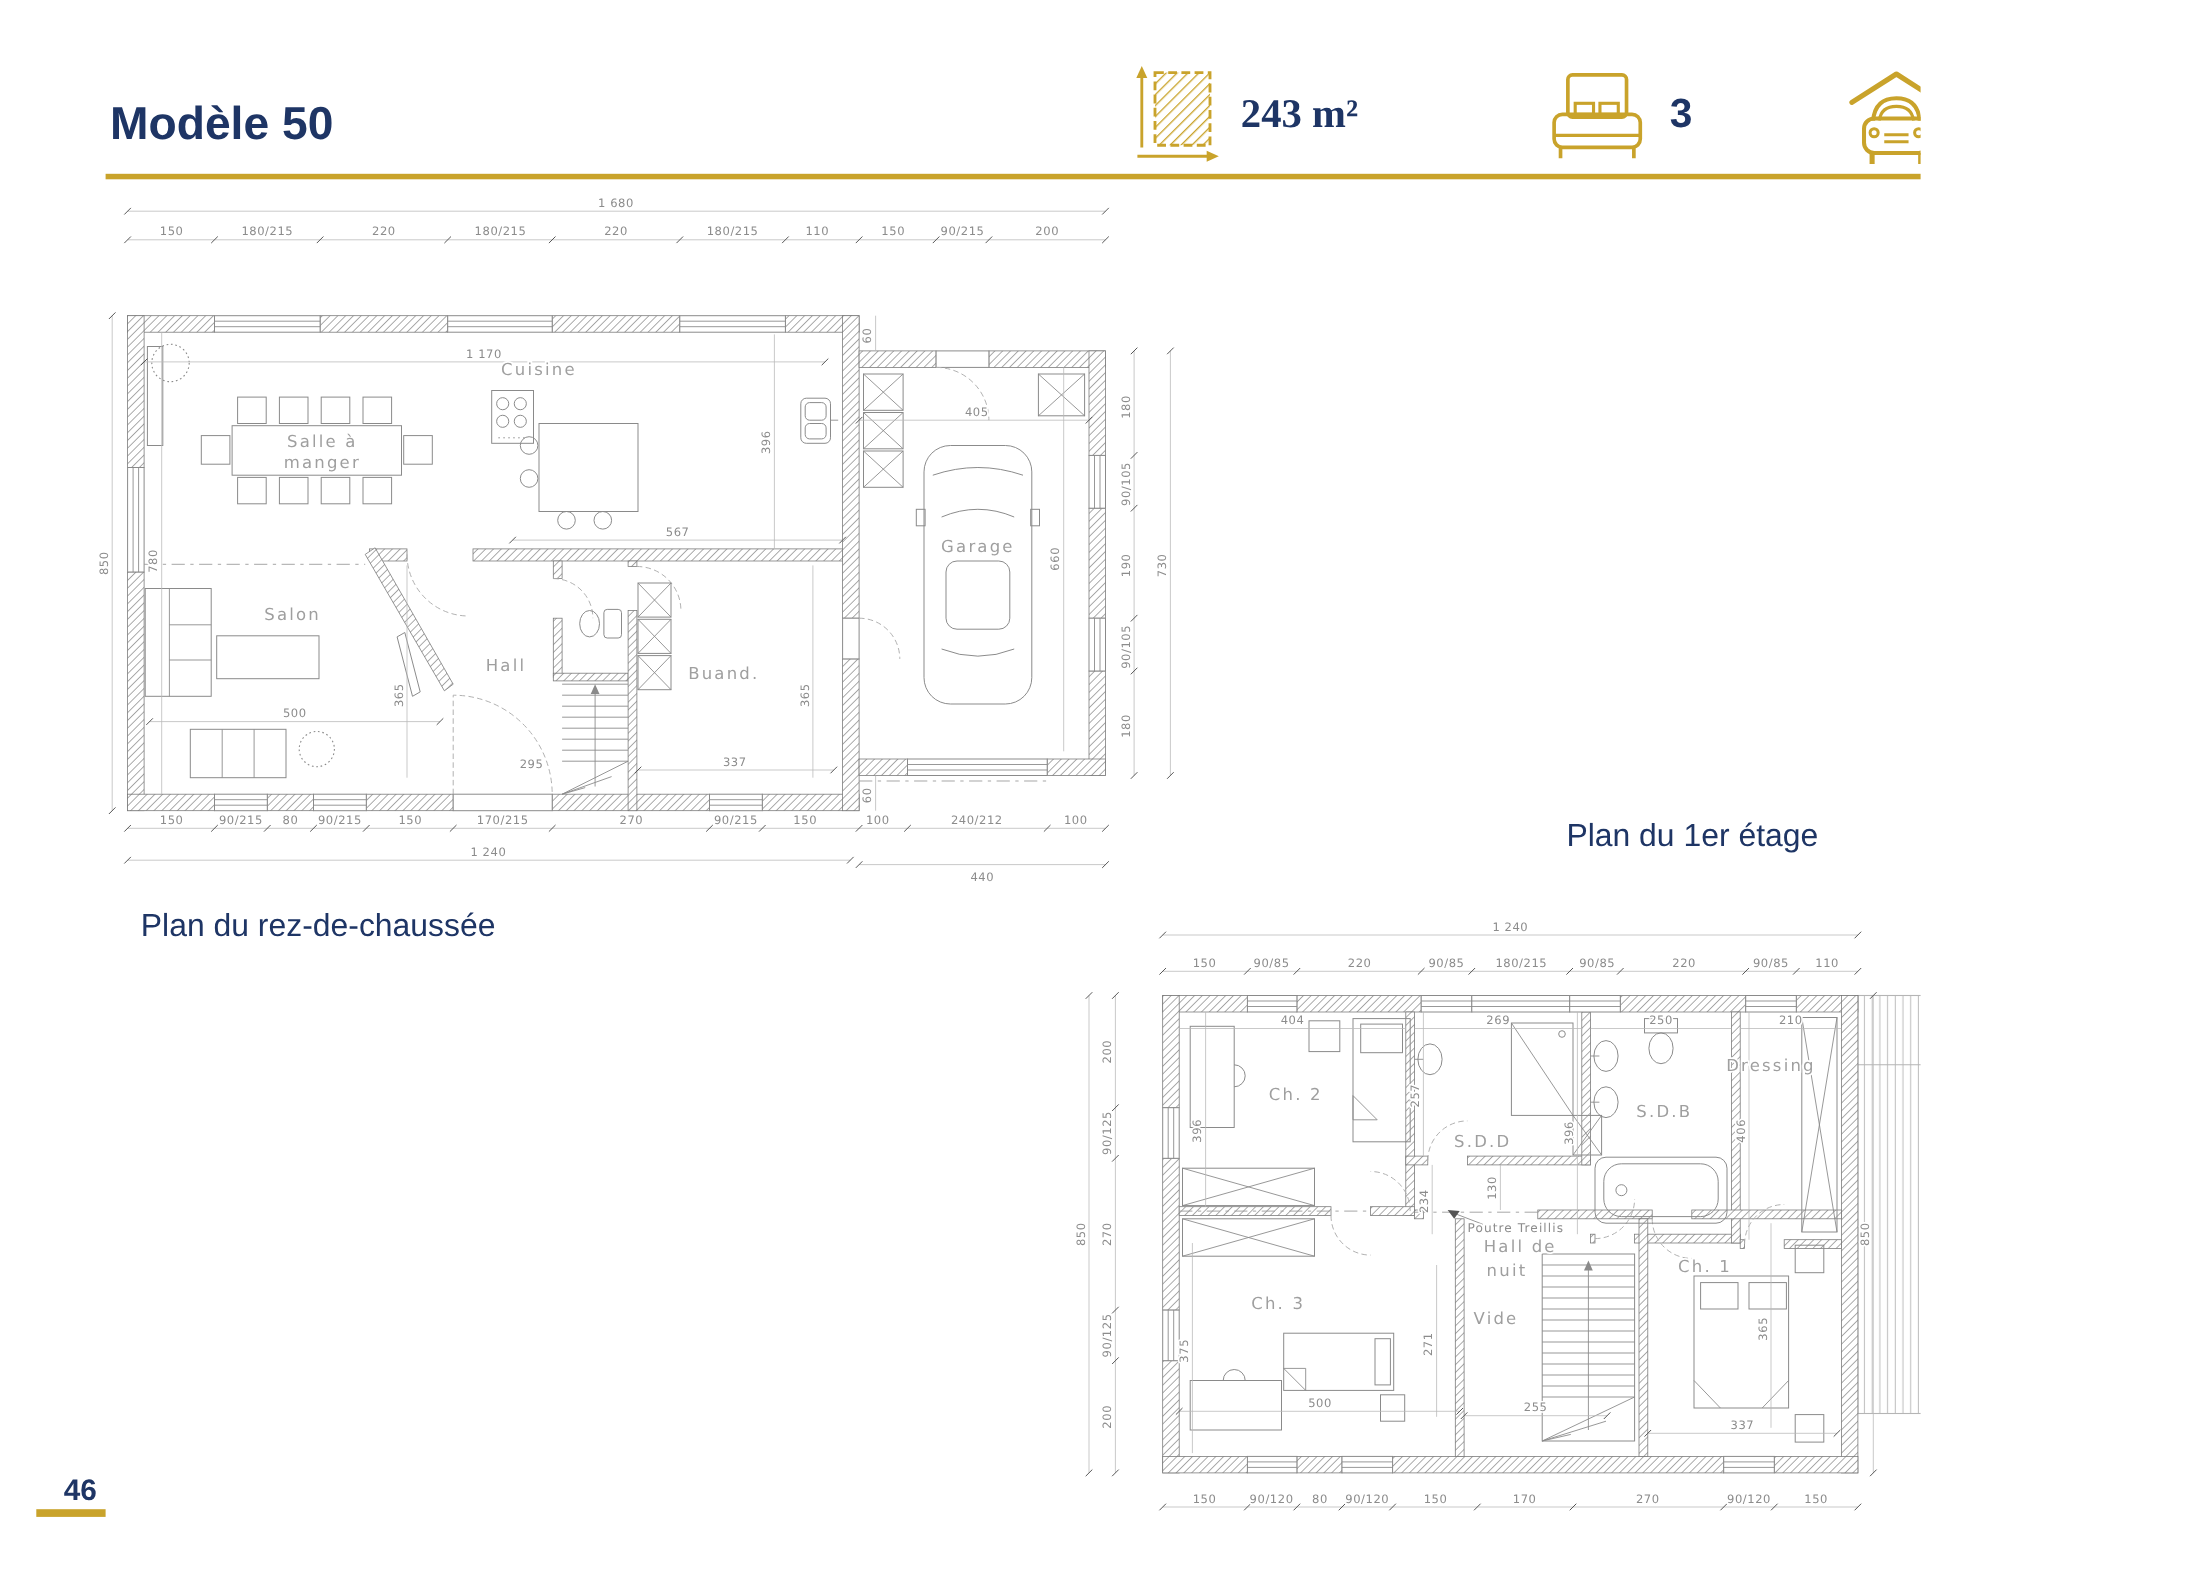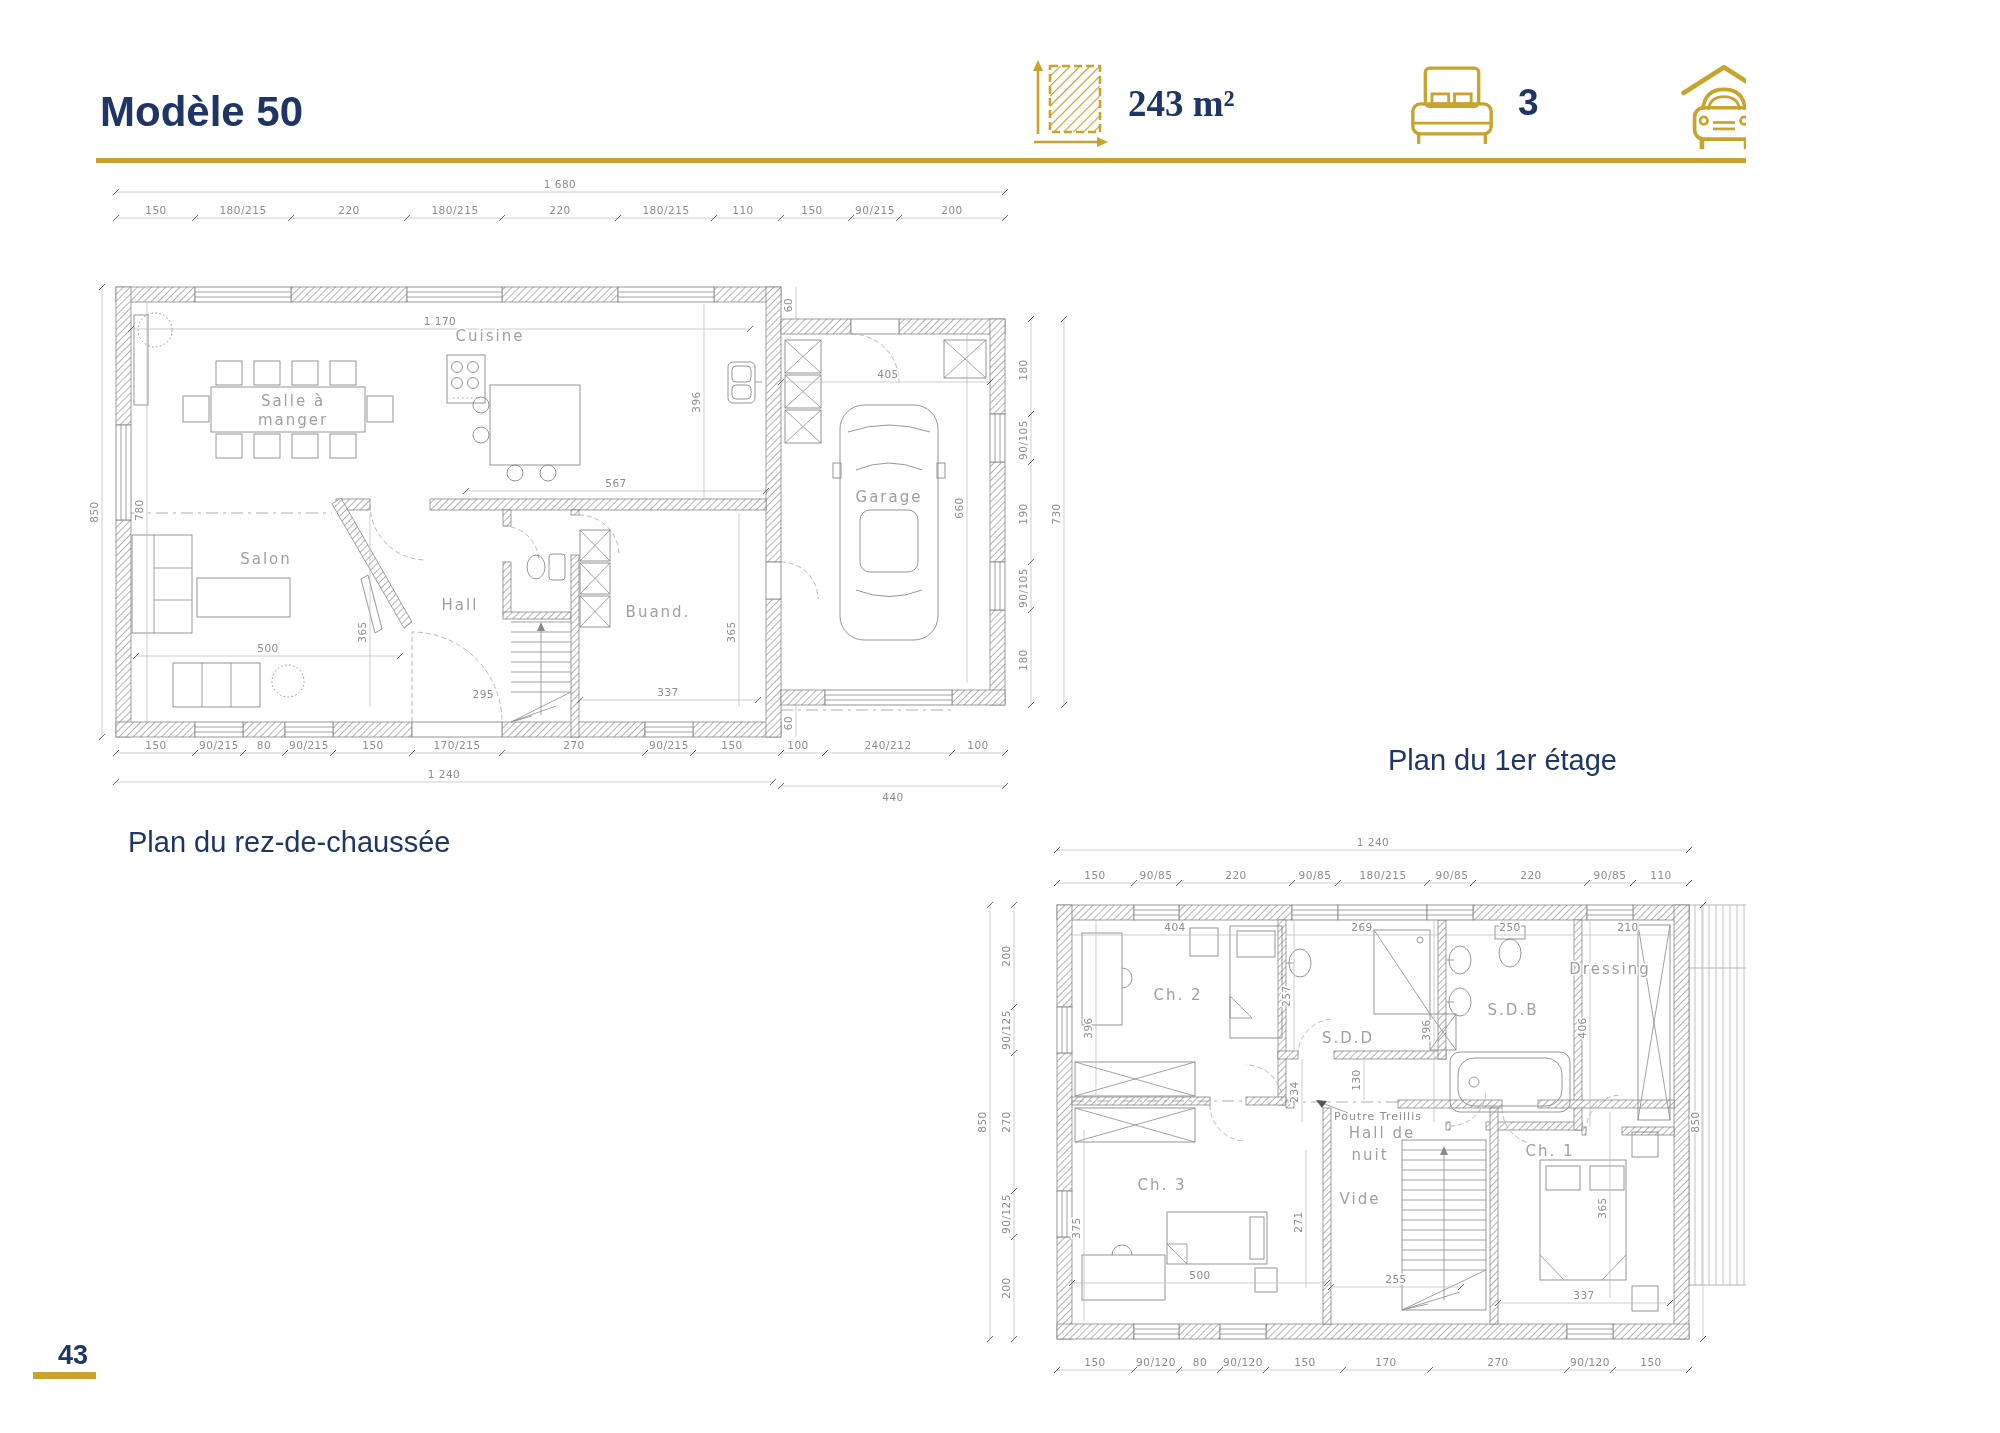--- a/index.html
+++ b/index.html
@@ -6,21 +6,21 @@
   #page{position:relative;width:1746px;height:1433px;background:#fff;overflow:hidden;
         font-family:"Liberation Sans",sans-serif;}
   #title{position:absolute;left:100px;top:88px;font-size:42px;font-weight:600;color:#1e3565;}
   #rule{position:absolute;left:96px;top:158px;width:1810px;height:5px;background:#c9a32b;}
   .stat{position:absolute;font-size:37px;font-weight:600;color:#1e3565;}
   #area-val{left:1128px;top:82px;font-family:Liberation Serif, serif;}
   #bed-val{left:1518px;top:82px;}
   #car-val{left:1788px;top:82px;}
   .caption{position:absolute;font-size:29px;font-weight:500;color:#1e3565;}
   #cap-ground{left:128px;top:826px;}
-  #cap-first{left:1388px;top:744px;text-align:center;}
+  #cap-first{left:1424px;top:744px;text-align:center;}
   #pagenum{position:absolute;left:58px;top:1340px;font-size:27px;font-weight:700;color:#1e3565;}
   #pagebar{position:absolute;left:33px;top:1372px;width:63px;height:7px;background:#c9a32b;}
   svg text{user-select:none;}
   .w{fill:url(#h);stroke:#777;stroke-width:.7;}
   .f{fill:none;stroke:#8a8a8a;stroke-width:.9;}
   .f2{fill:#fff;stroke:#8a8a8a;stroke-width:.9;}
   .wl{stroke:#8a8a8a;stroke-width:.8;fill:none;}
   .dl{stroke:#b9b9b9;stroke-width:.7;fill:none;}
   .tk{stroke:#555;stroke-width:.9;fill:none;}
   .dr{fill:none;stroke:#b0b0b0;stroke-width:.9;stroke-dasharray:5 3;}
@@ -572,16 +572,16 @@
       <text class="room" x="432" y="338">Hall de</text>
       <text class="room" x="420" y="360">nuit</text>
       <text class="room" x="410" y="404">Vide</text>
       <text class="room" x="600" y="356">Ch. 1</text>
       <text class="ann" x="428" y="320">Poutre Treillis</text>
     </g>
   </svg>
 
   <div id="cap-ground" class="caption">Plan du rez-de-chaussée</div>
   <div id="cap-first" class="caption">Plan du 1er étage</div>
-  <div id="pagenum">43</div>
+  <div id="pagenum">46</div>
   <div id="pagebar"></div>
 
 </div>
 
 </body></html>

